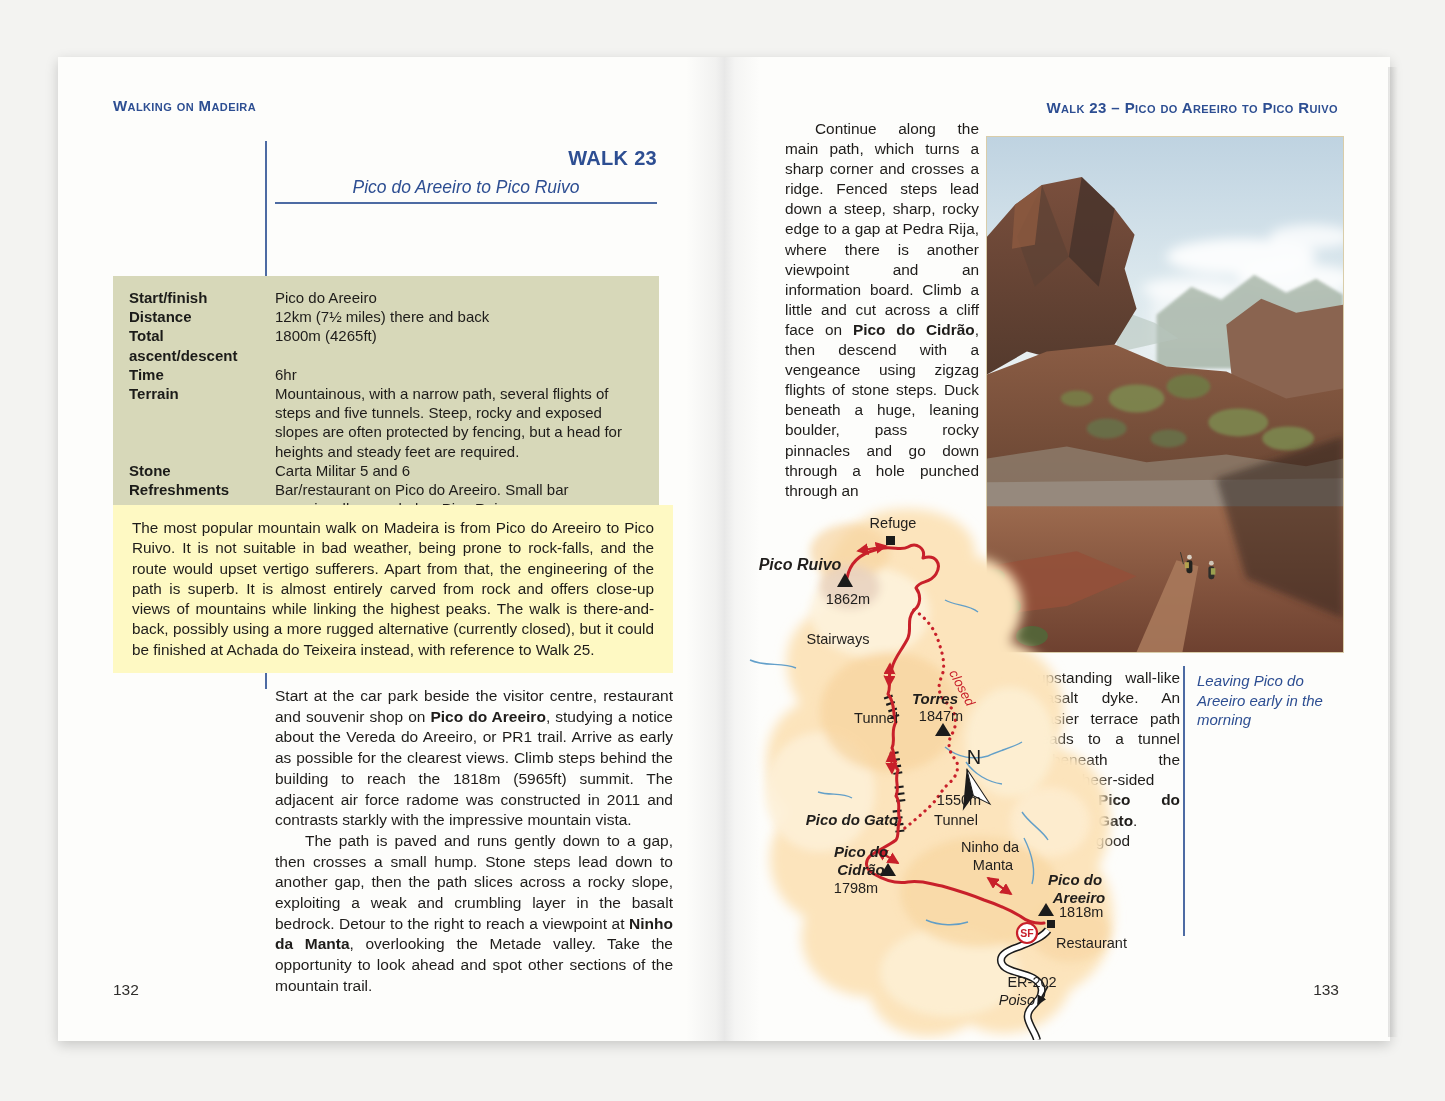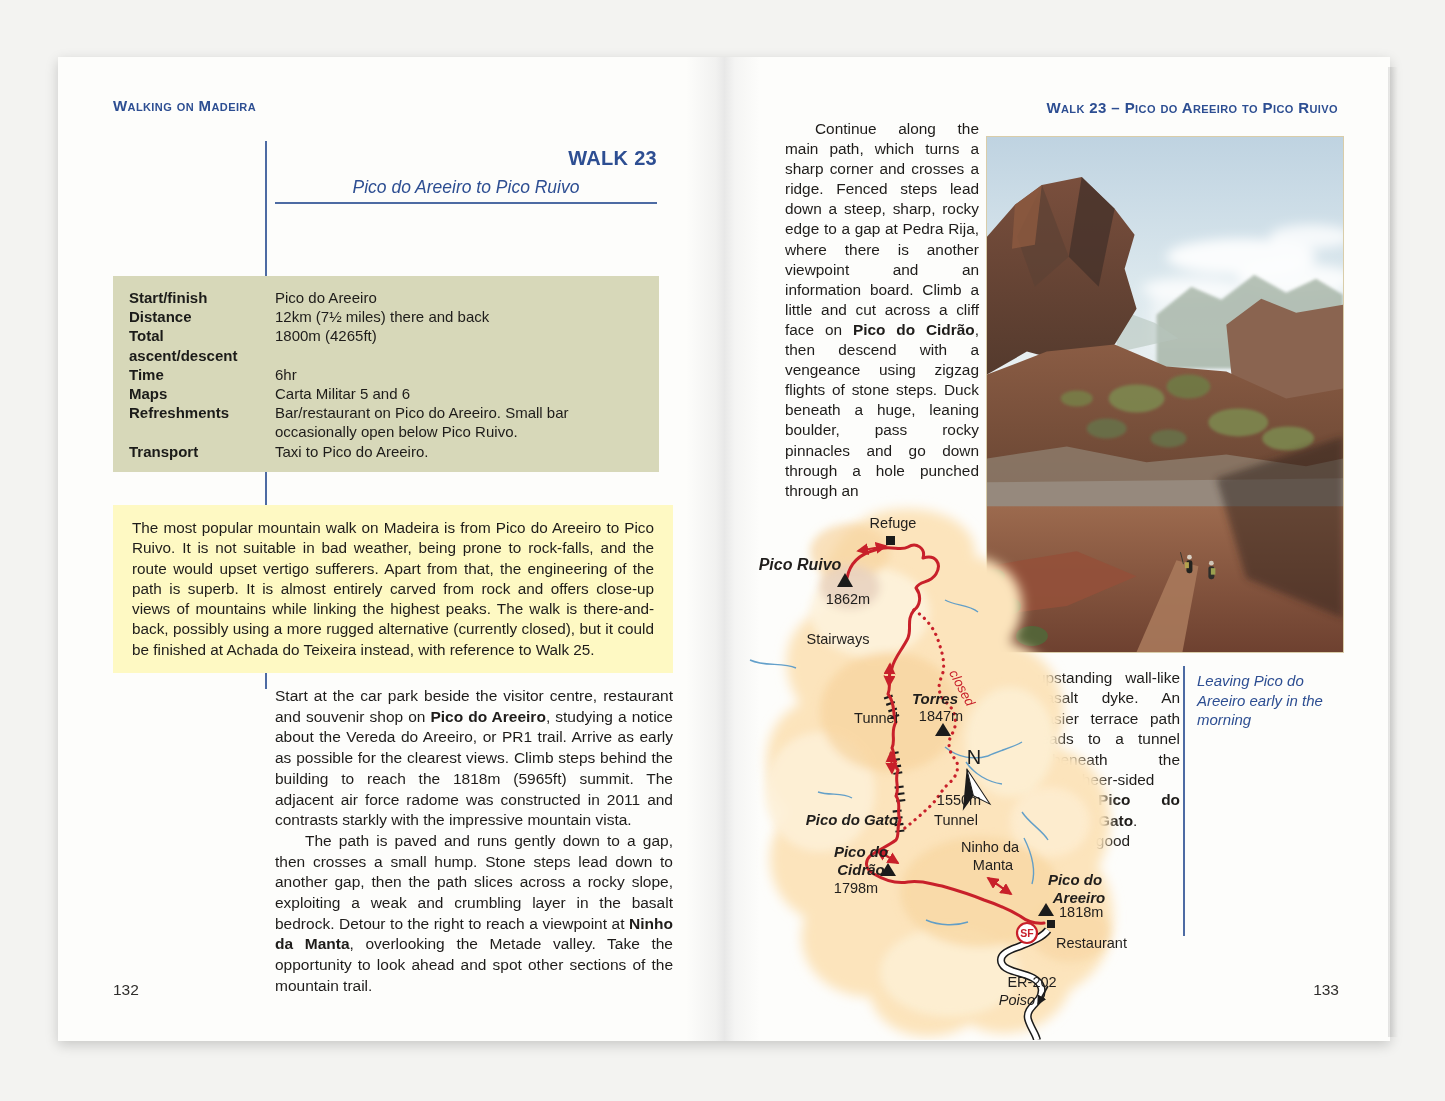--- a/index.html
+++ b/index.html
@@ -117,21 +117,25 @@
     </div>
     <div class="info-row">
       <div class="info-label">Total ascent/descent</div>
       <div class="info-value">1800m (4265ft)</div>
     </div>
     <div class="info-row">
       <div class="info-label">Time</div>
       <div class="info-value">6hr</div>
     </div>
     <div class="info-row">
-      <div class="info-label">Maps</div>
+      <div class="info-label">Terrain</div>
+      <div class="info-value">Mountainous, with a narrow path, several flights of steps and five tunnels. Steep, rocky and exposed slopes are often protected by fencing, but a head for heights and steady feet are required.</div>
+    </div>
+    <div class="info-row">
+      <div class="info-label">Stone</div>
       <div class="info-value">Carta Militar 5 and 6</div>
     </div>
     <div class="info-row">
       <div class="info-label">Refreshments</div>
       <div class="info-value">Bar/restaurant on Pico do Areeiro. Small bar occasionally open below Pico Ruivo.</div>
     </div>
     <div class="info-row">
       <div class="info-label">Transport</div>
       <div class="info-value">Taxi to Pico do Areeiro.</div>
     </div>

